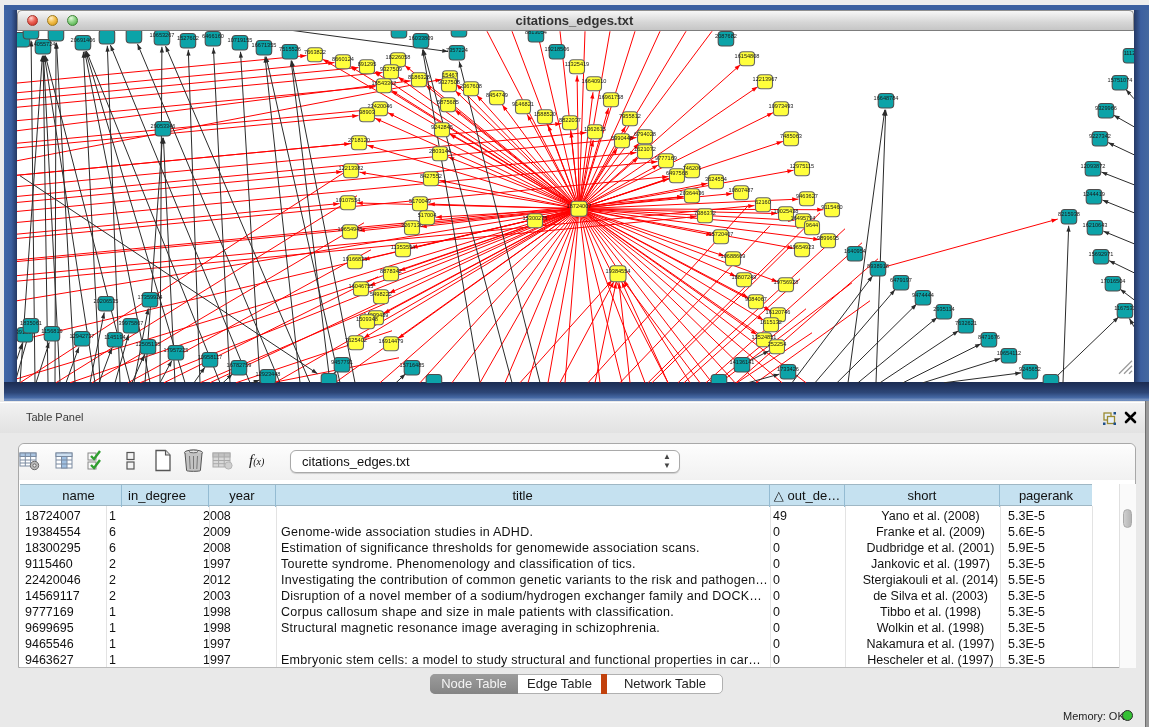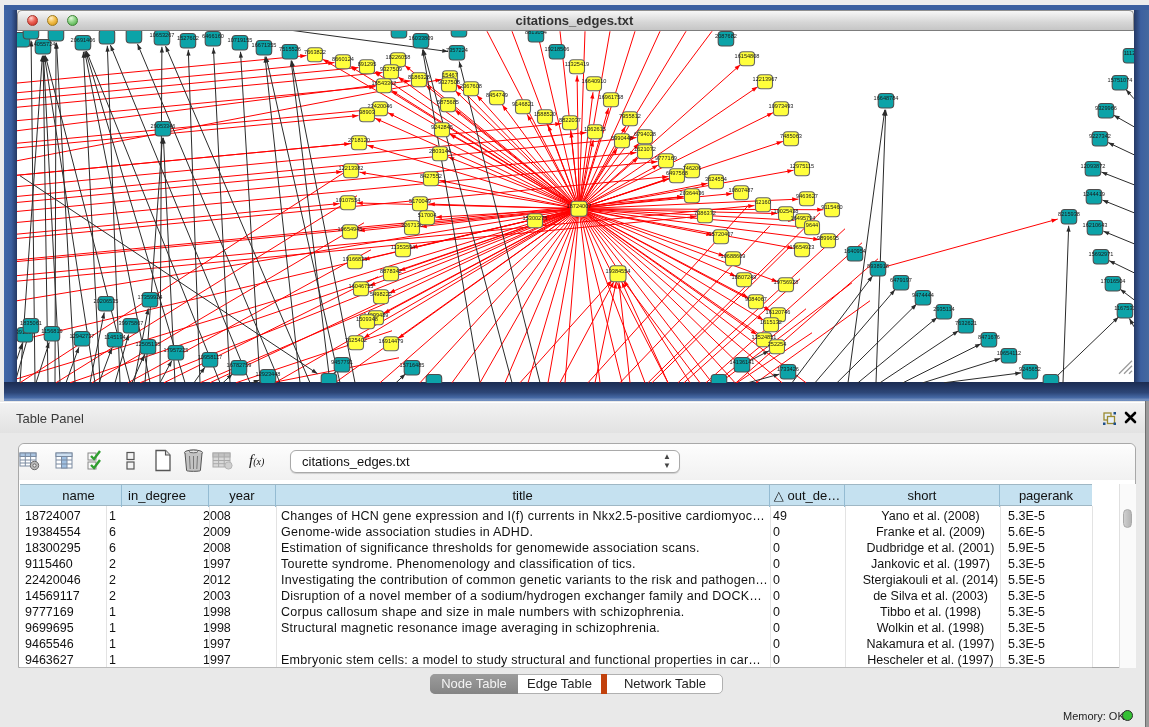--- a/index.html
+++ b/index.html
@@ -24,21 +24,21 @@
 .tl{width:11px;height:11px;border-radius:50%;top:15px}
 #tlr{left:27px;background:radial-gradient(circle at 35% 25%,#ffd5d0,#ec6458 45%,#cf3428 85%);border:1px solid #a8362c}
 #tly{left:47px;background:radial-gradient(circle at 35% 25%,#ffeec8,#f3c04e 45%,#d99b1e 85%);border:1px solid #9e7a1c}
 #tlg{left:67px;background:radial-gradient(circle at 35% 25%,#e2f7da,#8ed487 45%,#56b24e 85%);border:1px solid #3f8438}
 #canvas{left:17px;top:30.5px;width:1117px;height:351.5px;background:#fff}
 
 #southbg{left:0;top:401px;width:1145px;height:326px;background:#e9e9e9}
 #rightstrip{left:1145px;top:401px;width:4px;height:326px;background:#9a9a9a;border-left:1px solid #6e6e6e}
 #tpbar{left:0;top:402px;width:1145px;height:31px;
  background:linear-gradient(180deg,#f2f2f2,#e2e2e2);border-top:1px solid #fff}
-#tptitle{left:16px;top:411px;font-size:13px;color:#3a3a3a}
+#tptitle{left:26px;top:411px;font-size:11px;color:#3a3a3a}
 #panel{left:18px;top:443px;width:1118px;height:225px;background:#fff;
  border:1px solid #a8a8a8;border-radius:6px 6px 0 0}
 
 #toolbar{left:19px;top:444px;width:1116px;height:36px;
  background:linear-gradient(180deg,#fdfdfd,#f1f1f1);border-radius:6px 6px 0 0}
 #dropdown{left:290px;top:450px;width:390px;height:23px;background:#fff;
  border:1px solid #a9a9a9;border-radius:6px;box-shadow:0 1px 1px rgba(0,0,0,.15)}
 #ddtext{left:302px;top:454px;font-size:13px;color:#111}
 #ddarrows{left:662px;top:452px;font-size:8px;color:#444;line-height:9px;text-align:center;width:10px}
 
@@ -820,21 +820,20 @@
  <div class="hc" style="left:189px;width:67px">year</div>
  <div class="hc" style="left:256px;width:494px">title</div>
  <div class="hc" style="left:750px;width:75px">△ out_de…</div>
  <div class="hc" style="left:825px;width:155px">short</div>
  <div class="hc" style="left:980px;width:92px;border-right:none">pagerank</div>
 </div>
 <div class="trow" style="top:507.5px">
 <span style="left:5px">18724007</span>
     <span style="left:89px">1</span>
 <span style="left:183px">2008</span>
-    <span style="left:261px;letter-spacing:.26px">Changes of HCN gene expression and I(f) currents in Nkx2.5-positive cardiomyoc…</span>
 <span style="left:753px">49</span>
     <span class="ctr" style="left:833px;width:155px">Yano et al. (2008)</span>
 <span style="left:988px">5.3E-5</span>
   </div>
 <div class="trow" style="top:523.5px">
 <span style="left:5px">19384554</span>
     <span style="left:89px">6</span>
 <span style="left:183px">2009</span>
     <span style="left:261px;letter-spacing:.26px">Genome-wide association studies in ADHD.</span>
 <span style="left:753px">0</span>
@@ -874,21 +873,21 @@
 <span style="left:183px">2003</span>
     <span style="left:261px;letter-spacing:.26px">Disruption of a novel member of a sodium/hydrogen exchanger family and DOCK…</span>
 <span style="left:753px">0</span>
     <span class="ctr" style="left:833px;width:155px">de Silva et al. (2003)</span>
 <span style="left:988px">5.3E-5</span>
   </div>
 <div class="trow" style="top:603.5px">
 <span style="left:5px">9777169</span>
     <span style="left:89px">1</span>
 <span style="left:183px">1998</span>
-    <span style="left:261px;letter-spacing:.26px">Corpus callosum shape and size in male numbers with schizophrenia.</span>
+    <span style="left:261px;letter-spacing:.26px">Corpus callosum shape and size in male patients with classification.</span>
 <span style="left:753px">0</span>
     <span class="ctr" style="left:833px;width:155px">Tibbo et al. (1998)</span>
 <span style="left:988px">5.3E-5</span>
   </div>
 <div class="trow" style="top:619.5px">
 <span style="left:5px">9699695</span>
     <span style="left:89px">1</span>
 <span style="left:183px">1998</span>
     <span style="left:261px;letter-spacing:.26px">Structural magnetic resonance image averaging in schizophrenia.</span>
 <span style="left:753px">0</span>

